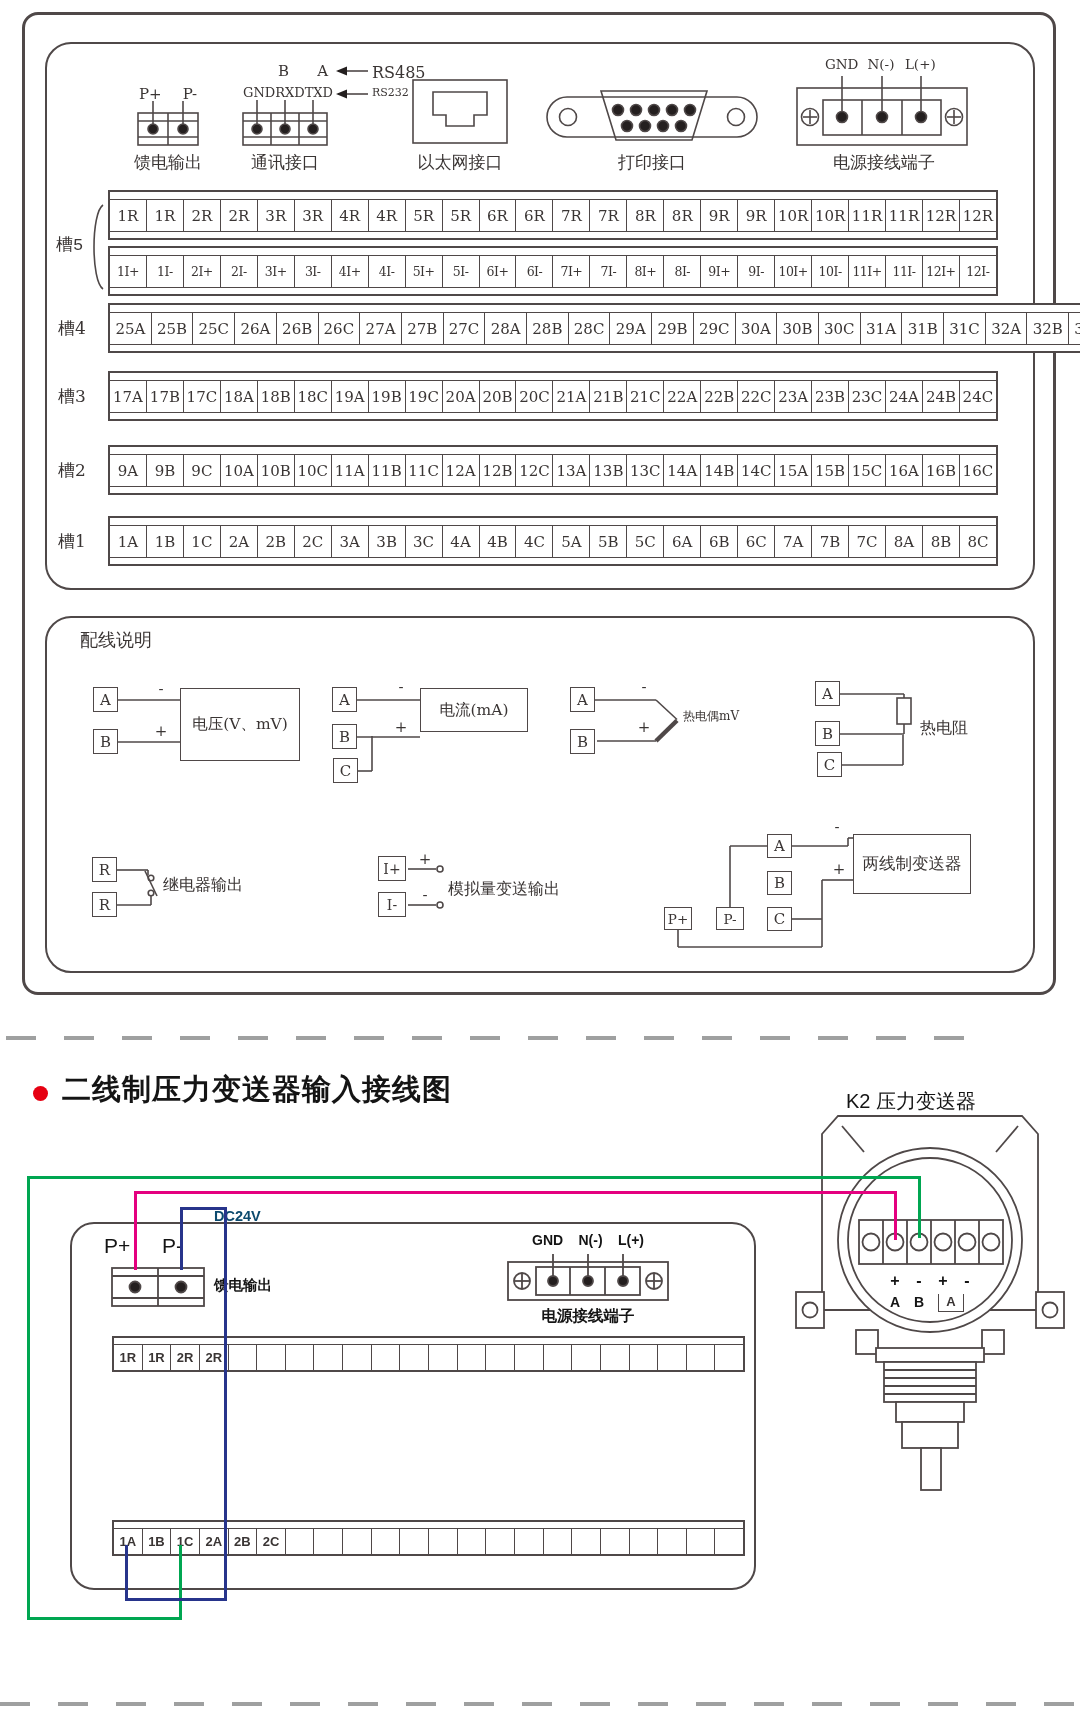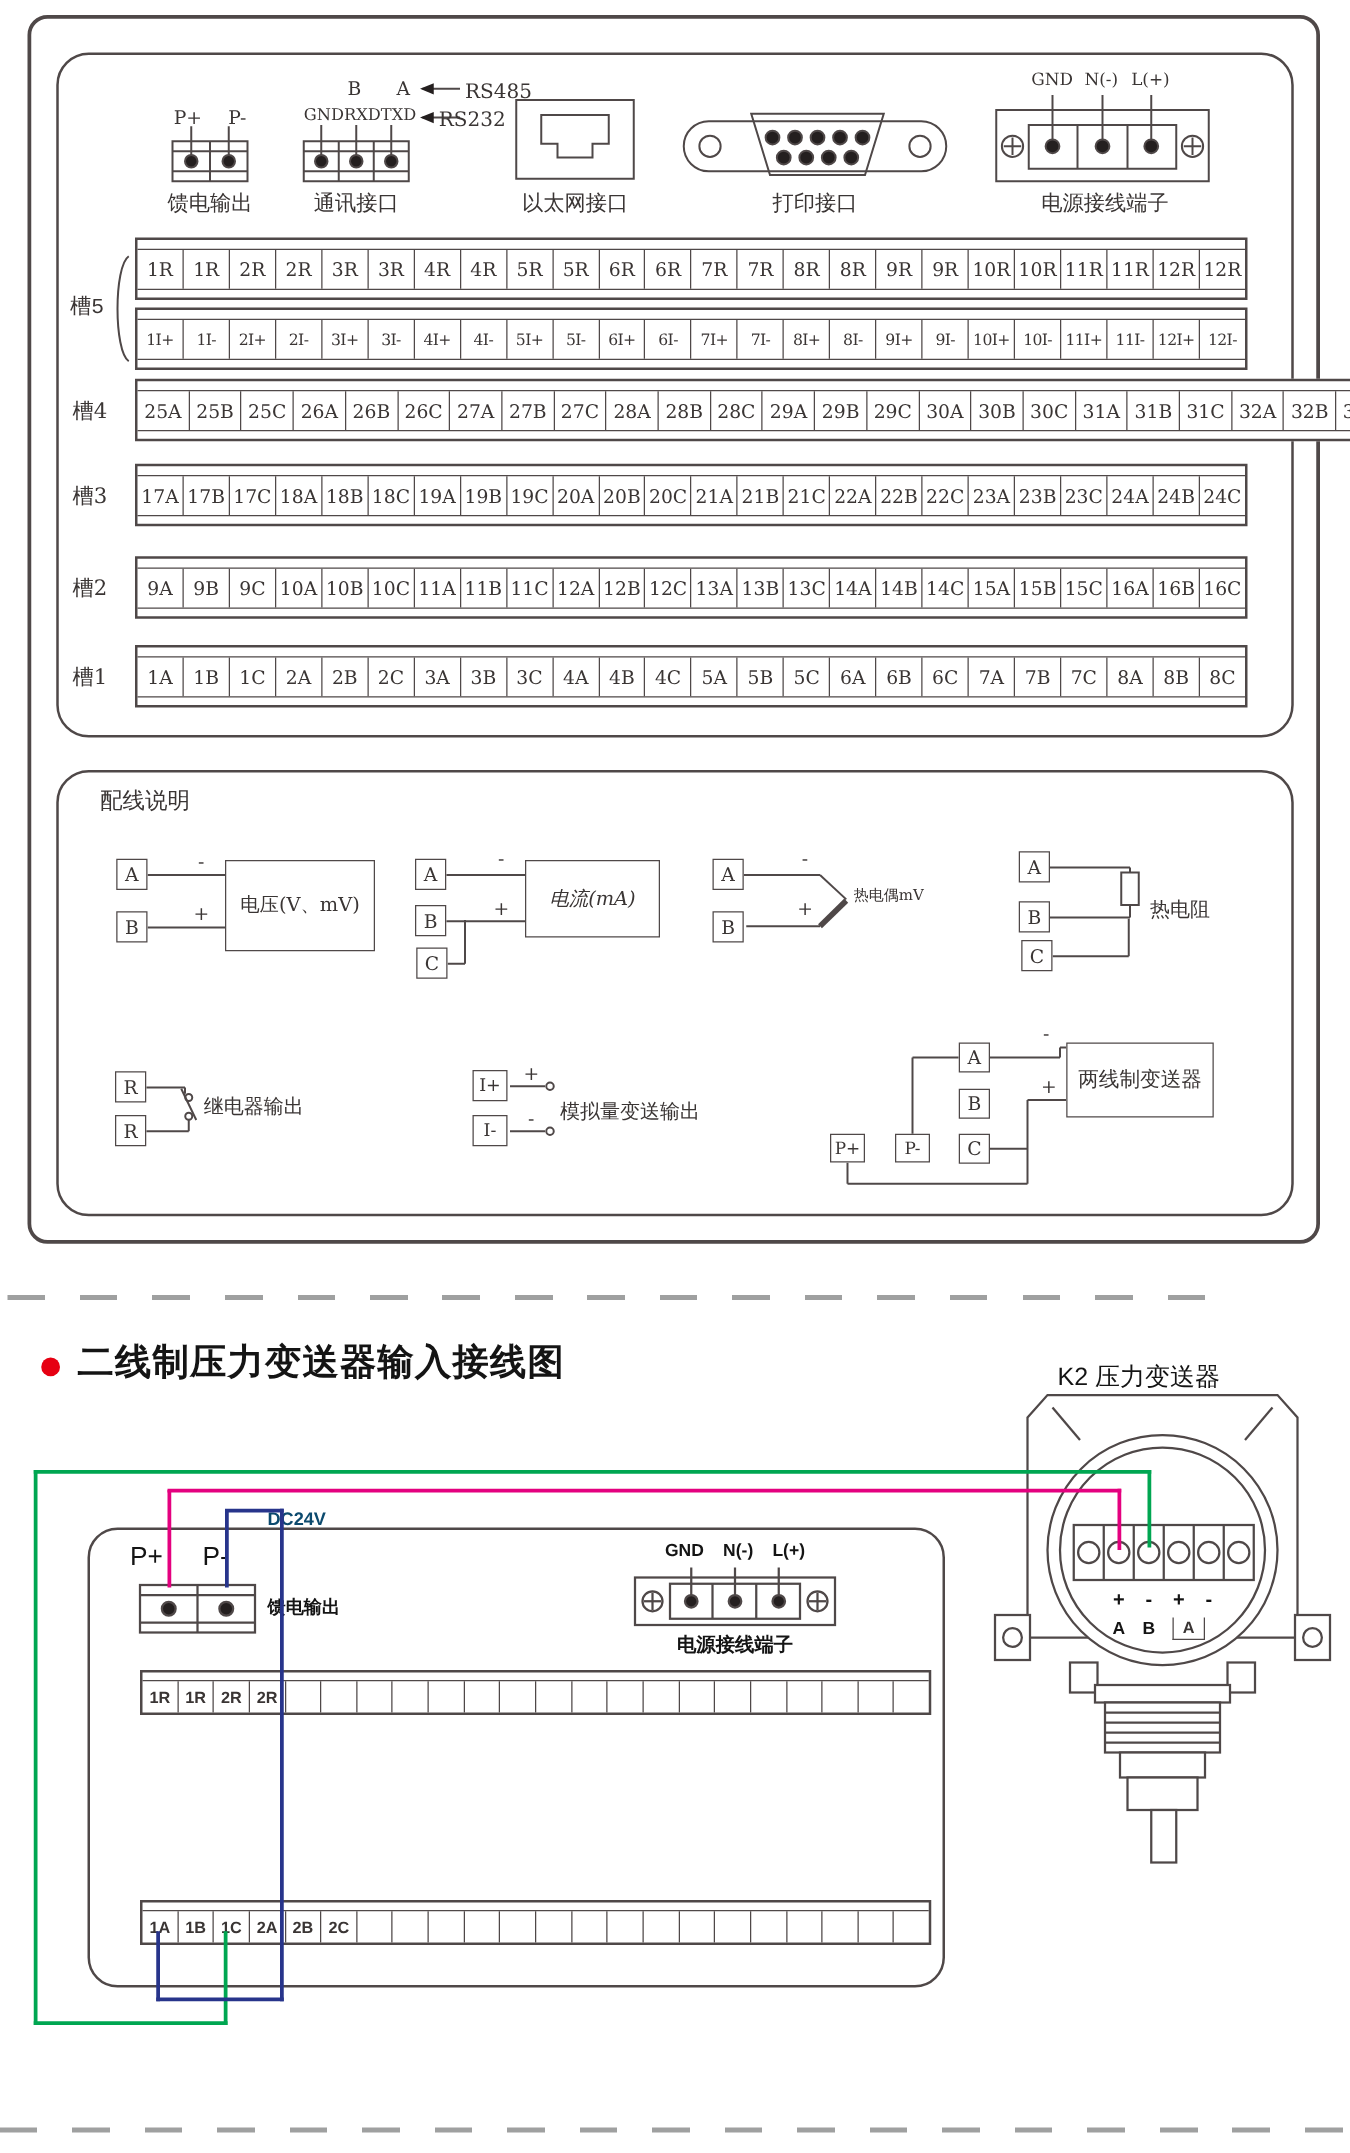--- a/index.html
+++ b/index.html
@@ -191,21 +191,21 @@
   <div class="lbl" style="left:278px;top:62px;width:50px;display:flex;justify-content:space-between;font-size:15px;">
     <span>B</span>
     <span>A</span>
   </div>
   <div class="lbl" style="left:243px;top:85px;width:84px;display:flex;font-size:13px;">
     <span style="flex:1;text-align:center;">GND</span>
     <span style="flex:1;text-align:center;">RXD</span>
     <span style="flex:1;text-align:center;">TXD</span>
   </div>
   <div class="lbl" style="left:372px;top:63px;font-size:16px;">RS485</div>
-  <div class="lbl" style="left:351px;top:86px;font-size:16px;">RS232</div>
+  <div class="lbl" style="left:372px;top:86px;font-size:11px;">RS232</div>
   <div class="lbl center" style="left:235px;top:151px;width:100px;font-size:17px;">通讯接口</div>
 
   <div class="lbl center" style="left:405px;top:151px;width:110px;font-size:17px;">以太网接口</div>
   <div class="lbl center" style="left:602px;top:151px;width:100px;font-size:17px;">打印接口</div>
 
   <div class="lbl" style="left:822px;top:56px;width:118px;display:flex;font-size:13.5px;">
     <span style="flex:1;text-align:center;">GND</span>
     <span style="flex:1;text-align:center;">N(-)</span>
     <span style="flex:1;text-align:center;">L(+)</span>
   </div>
@@ -404,21 +404,21 @@
   <div class="termbox" style="left:93px;top:729px;width:25px;height:25px;">B</div>
   <span class="sign" style="left:152px;top:680px;">-</span>
   <span class="sign" style="left:152px;top:722px;">+</span>
   <div class="termbox" style="left:180px;top:688px;width:120px;height:73px;font-size:15.5px;">电压(V、mV)</div>
 
   <div class="termbox" style="left:332px;top:687px;width:25px;height:25px;">A</div>
   <div class="termbox" style="left:332px;top:724px;width:25px;height:25px;">B</div>
   <div class="termbox" style="left:333px;top:758px;width:25px;height:25px;">C</div>
   <span class="sign" style="left:392px;top:678px;">-</span>
   <span class="sign" style="left:392px;top:718px;">+</span>
-  <div class="termbox" style="left:420px;top:688px;width:108px;height:62px;font-size:15.5px;font-style:italic;">电流(mA)</div>
+  <div class="termbox" style="left:420px;top:688px;width:108px;height:44px;font-size:15.5px;">电流(mA)</div>
 
   <div class="termbox" style="left:570px;top:687px;width:25px;height:25px;">A</div>
   <div class="termbox" style="left:570px;top:729px;width:25px;height:25px;">B</div>
   <span class="sign" style="left:635px;top:678px;">-</span>
   <span class="sign" style="left:635px;top:718px;">+</span>
   <div class="lbl" style="left:683px;top:708px;font-size:12px;">热电偶mV</div>
 
   <div class="termbox" style="left:815px;top:681px;width:25px;height:25px;">A</div>
   <div class="termbox" style="left:815px;top:721px;width:25px;height:25px;">B</div>
   <div class="termbox" style="left:817px;top:752px;width:25px;height:25px;">C</div>

